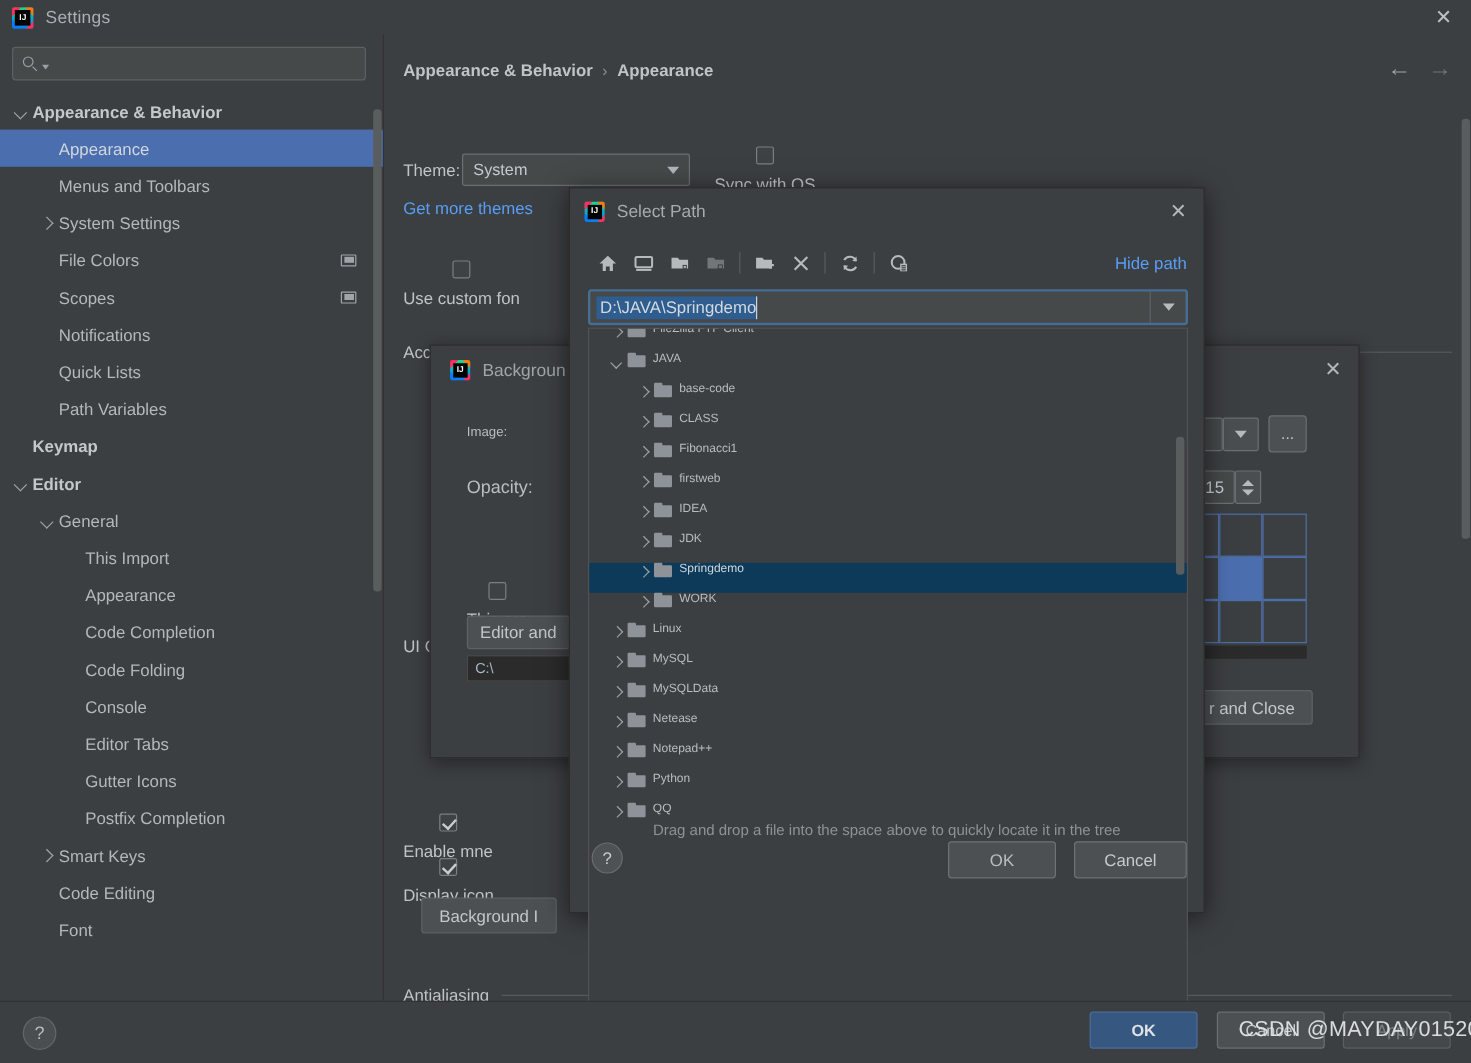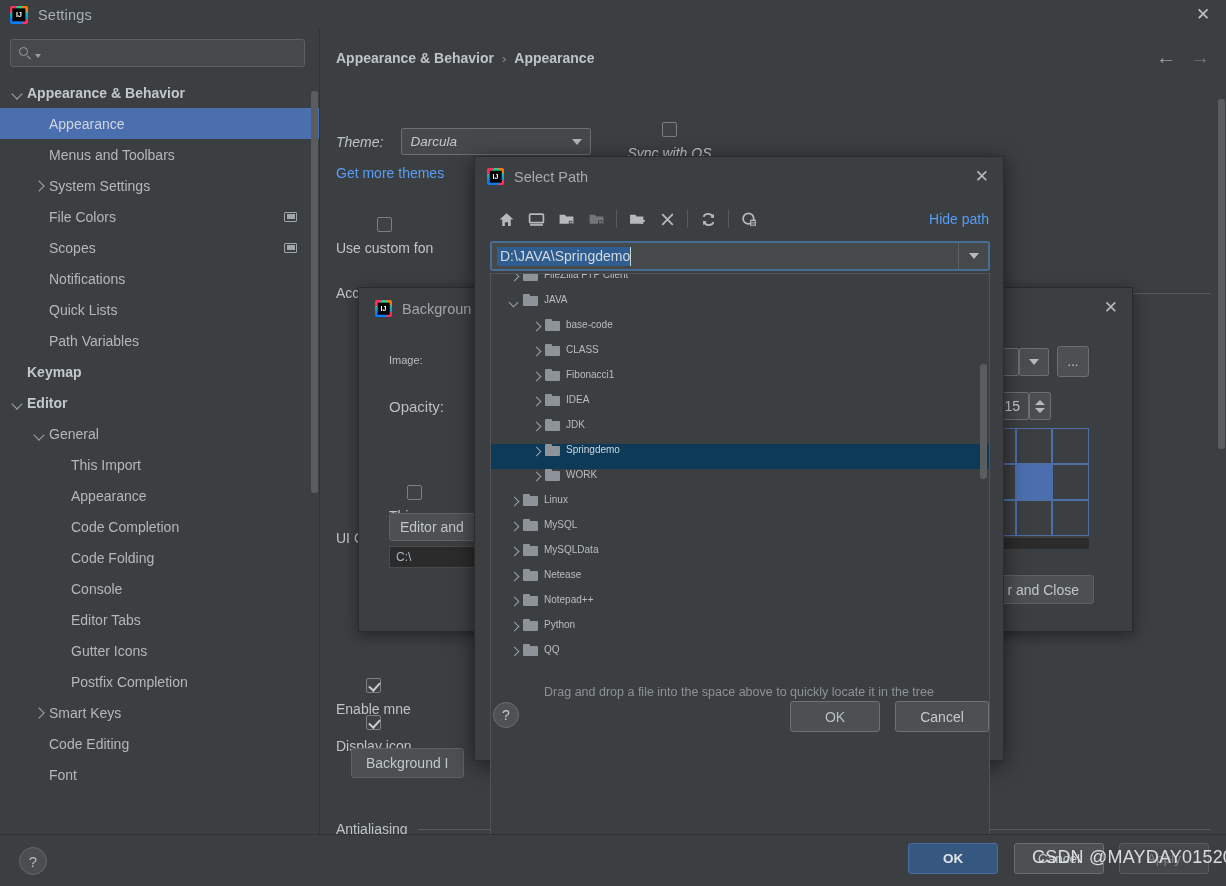--- a/index.html
+++ b/index.html
@@ -114,21 +114,21 @@
   .breadcrumb {
     position: absolute; left: 15px; top: 21px; font-size: 14px; font-weight: bold; color: #bfc4c8;
     display: flex; align-items: center; gap: 8px;
   }
   .bc-sep { color: #8b9095; font-weight: normal; font-size: 13px; }
   .nav-arrows { position: absolute; right: 16px; top: 18px; display: flex; gap: 14px; }
   .nav-arrow { font-size: 20px; color: #9aa0a4; line-height: 1; }
   .nav-arrow.dim { color: #6e7478; }
 
   .row-theme {
-    position: absolute; left: 15px; top: 93px; display: flex; align-items: center; gap: 18px; font-style: italic;
+    position: absolute; left: 15px; top: 93px; display: flex; align-items: center; gap: 2px;
   }
   .lbl { font-size: 14px; color: #bfc4c8; }
   .combo {
     width: 190px; height: 27px; background: #45494a; border: 1px solid #6b6f70;
     display: flex; align-items: center; position: relative; border-radius: 2px;
   }
   .combo-val { font-size: 13.5px; color: #c4c9cc; padding-left: 8px; }
   .combo-arrow {
     position: absolute; right: 8px; width: 0; height: 0;
     border-left: 5px solid transparent; border-right: 5px solid transparent; border-top: 6px solid #b0b5b8;
@@ -480,21 +480,21 @@
       <span>Appearance</span>
     </div>
     <div class="nav-arrows">
       <span class="nav-arrow">←</span>
       <span class="nav-arrow dim">→</span>
     </div>
 
     <div class="row-theme">
       <span class="lbl">Theme:</span>
       <div class="combo">
-        <span class="combo-val">Darcula</span>
+        <span class="combo-val">System</span>
         <span class="combo-arrow"></span>
       </div>
       <div class="cbx-row" style="margin-left:18px">
         <span class="cbx"></span>
         <span class="lbl">Sync with OS</span>
       </div>
     </div>
 
     <a class="link row-getthemes">Get more themes</a>
 
@@ -694,20 +694,28 @@
               <span class="tab"></span>
             </span>
             <span>Fibonacci1</span>
           </div>
           <div class="ft-row">
             <span class="ft-arrow right" style="margin-left: 38px;"></span>
             <span class="folder-icon">
               <span class="body"></span>
               <span class="tab"></span>
             </span>
+            <span>firstweb</span>
+          </div>
+          <div class="ft-row">
+            <span class="ft-arrow right" style="margin-left: 38px;"></span>
+            <span class="folder-icon">
+              <span class="body"></span>
+              <span class="tab"></span>
+            </span>
             <span>IDEA</span>
           </div>
           <div class="ft-row">
             <span class="ft-arrow right" style="margin-left: 38px;"></span>
             <span class="folder-icon">
               <span class="body"></span>
               <span class="tab"></span>
             </span>
             <span>JDK</span>
           </div>

